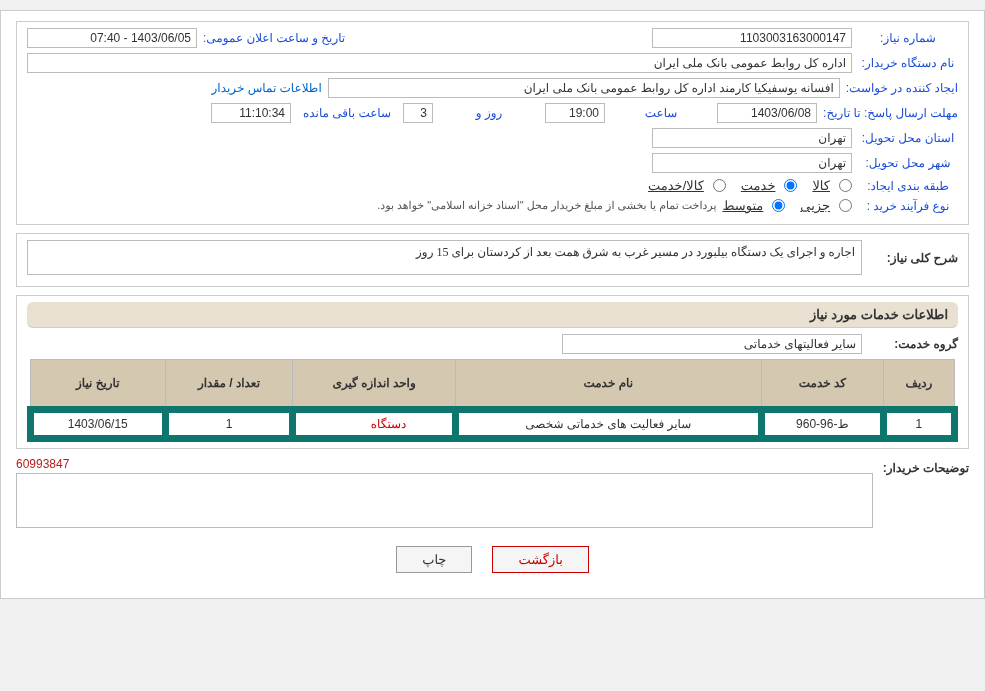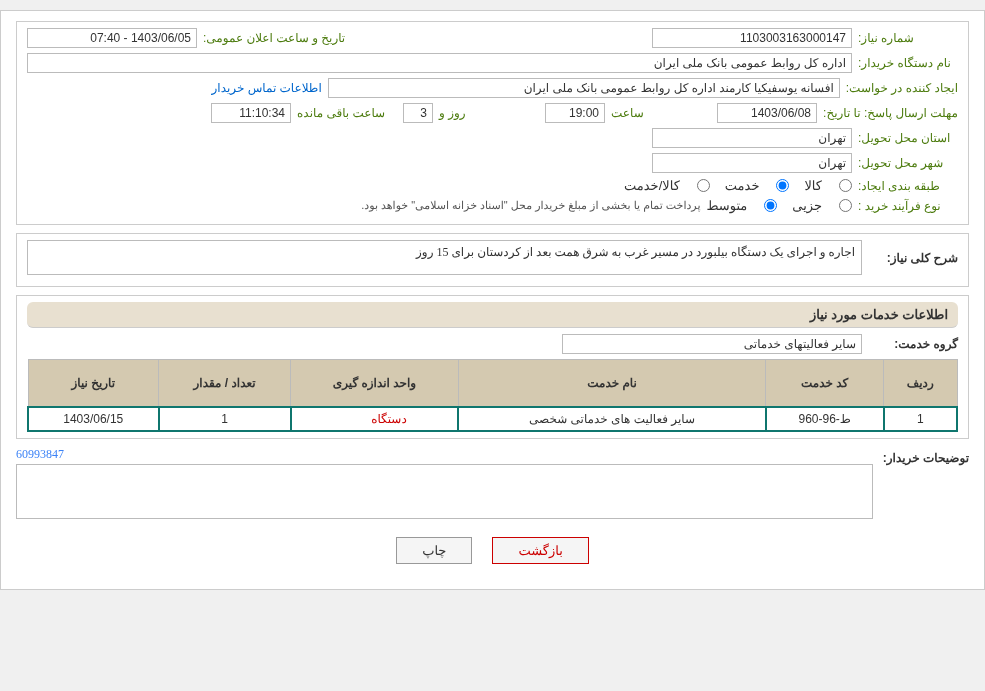--- a/index.html
+++ b/index.html
@@ -32,25 +32,25 @@
       margin-bottom: 8px;
       padding: 6px 10px;
     }
     .form-row {
       display: flex;
       align-items: center;
       margin-bottom: 5px;
       gap: 6px;
     }
     .label {
-      color: #4d7c0f;
+      color: #1d4ed8;
       font-size: 12px;
       white-space: nowrap;
       min-width: 100px;
-      text-align: left;
+      text-align: center;
     }
     .label-blue {
       color: #0066cc;
       font-size: 12px;
       white-space: nowrap;
       cursor: pointer;
     }
     .input-field {
       border: 1px solid #bbb;
       padding: 2px 5px;
@@ -77,35 +77,36 @@
     }
     .radio-group {
       display: flex;
       gap: 15px;
       align-items: center;
       flex-direction: row;
     }
     .radio-item {
       display: flex;
       align-items: center;
-      gap: 17px;
+      gap: 9px;
+      text-decoration: underline;
     }
     table.service-table {
       width: 100%;
       border-collapse: collapse;
       font-size: 12px;
     }
     table.service-table th {
       background: #d4c9b0;
       border: 1px solid #bbb;
       padding: 16px 8px;
       text-align: center;
     }
     table.service-table td {
-      border: 2px solid #0f766e;
+      border: 7px solid #0f766e;
       padding: 4px 8px;
       text-align: center;
     }
     .btn-row {
       display: flex;
       justify-content: center;
       gap: 20px;
       margin: 15px 0;
     }
     .btn {
@@ -254,21 +255,21 @@
             <td>1</td>
             <td>1403/06/15</td>
           </tr>
         </tbody>
       </table>
     </div>
 
     <div class="form-row" style="align-items:flex-start; margin-bottom:10px;">
       <span class="row-label" style="min-width:90px; margin-top:4px;">توضیحات خریدار:</span>
       <div style="flex:1;">
-        <div style="text-align:left; font-size:12px; color:#3b82f6; margin-bottom:2px; direction:ltr;font-family:Liberation Serif, serif;">60993847</div>
+        <div style="text-align:left; font-size:12px; color:#b91c1c; margin-bottom:2px; direction:ltr;">60993847</div>
         <textarea class="textarea-field" style="width: 100%; height: 55px;"></textarea>
       </div>
     </div>
 
     <div class="btn-row">
       <button class="btn btn-back">بازگشت</button>
       <button class="btn btn-print">چاپ</button>
     </div>
 
   </div>

